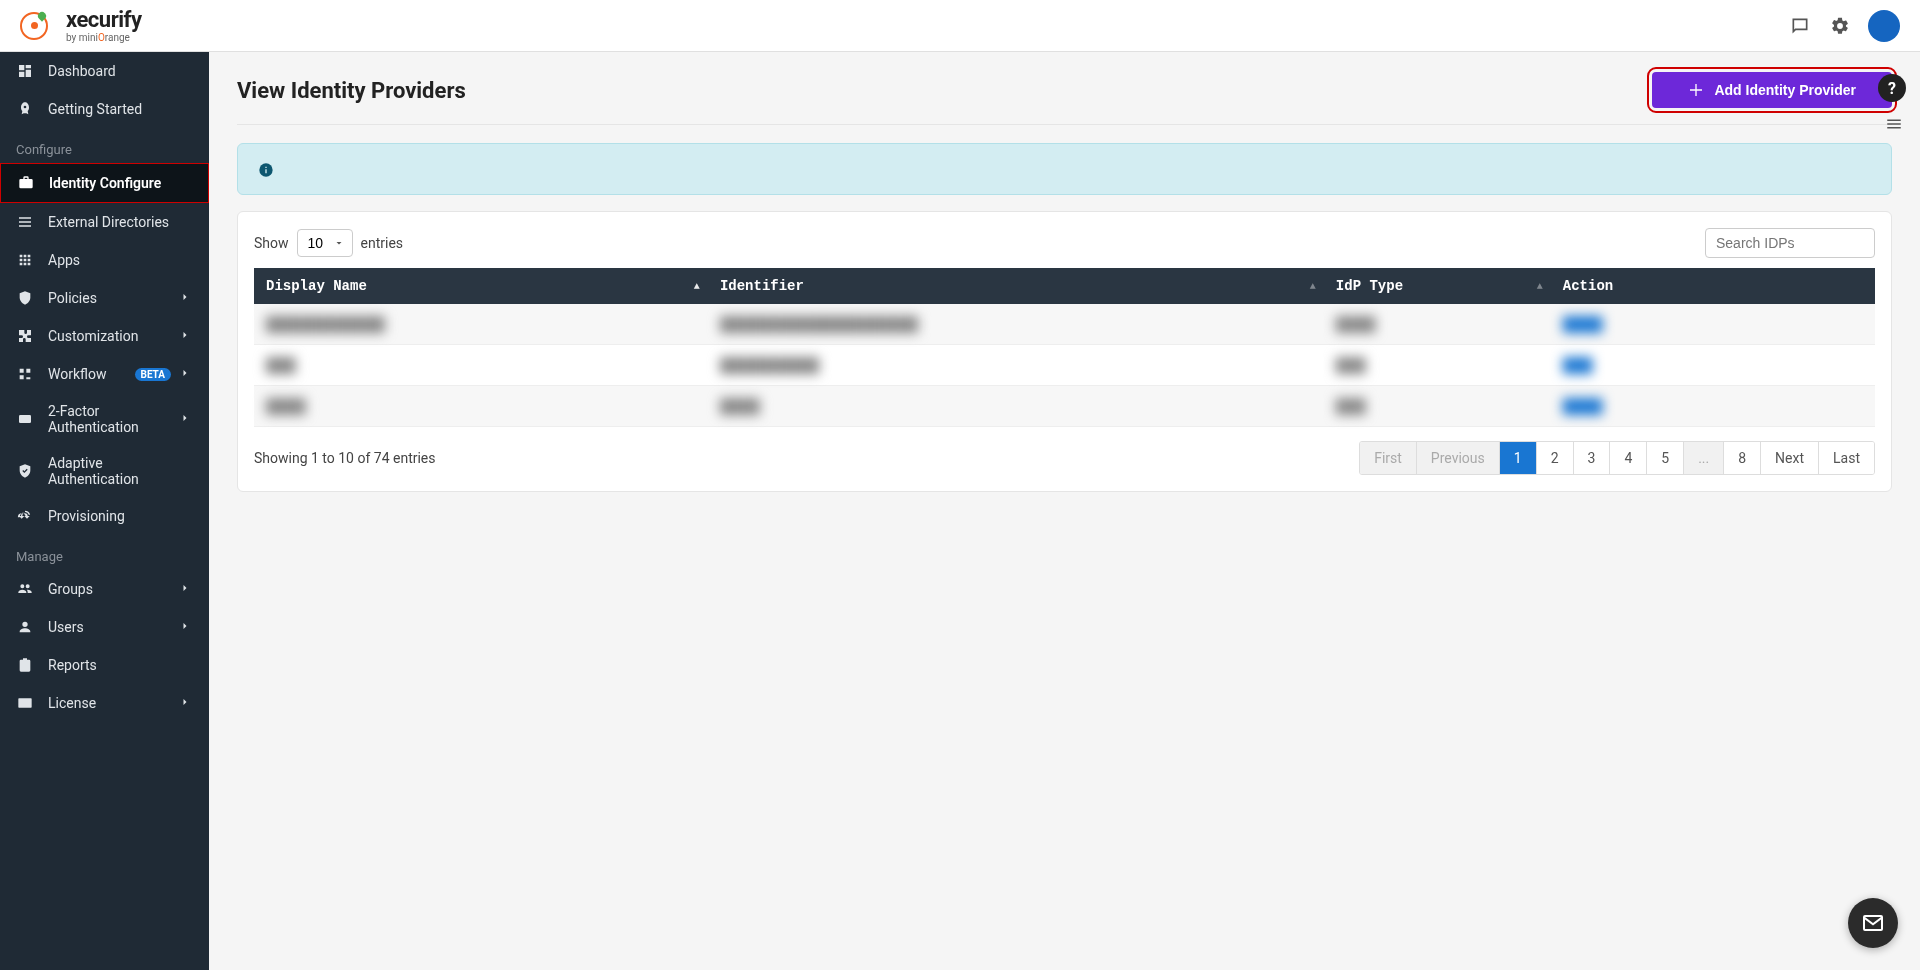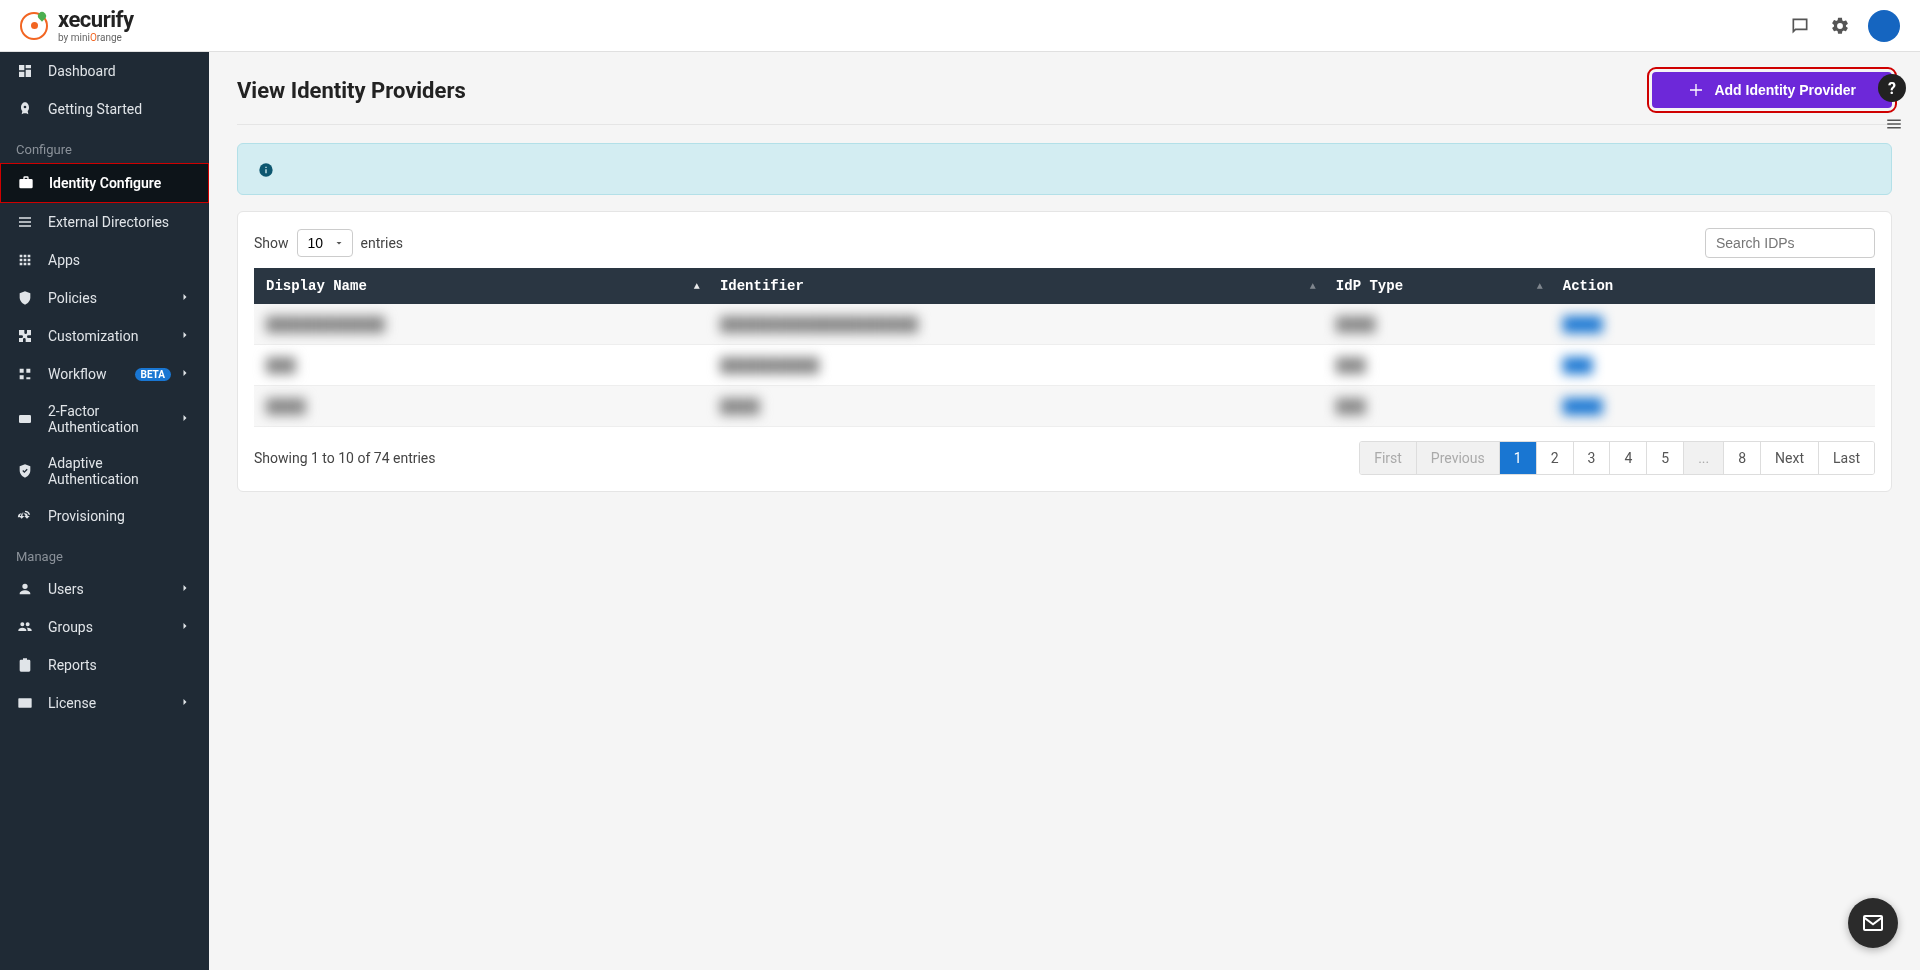--- a/index.html
+++ b/index.html
@@ -4,21 +4,21 @@
 <style>
 * { margin: 0; padding: 0; box-sizing: border-box; }
 body { font-family: -apple-system, BlinkMacSystemFont, 'Segoe UI', Roboto, Arial, sans-serif; background: #f5f5f5; color: #333; }
 
 
 .header { height: 52px; background: #fff; display: flex; align-items: center; justify-content: space-between; padding: 0 20px; border-bottom: 1px solid #e0e0e0; position: relative; z-index: 10; }
 .logo-area { display: flex; align-items: center; gap: 10px; }
 .logo-mark { width: 28px; height: 28px; border: 2.5px solid #f26522; border-radius: 50%; position: relative; display: flex; align-items: center; justify-content: center; }
 .logo-mark::after { content: ''; position: absolute; top: -2px; right: 0px; width: 8px; height: 8px; background: #4caf50; border-radius: 50% 50% 0 50%; transform: rotate(45deg); }
 .logo-mark-inner { width: 7px; height: 7px; background: #f26522; border-radius: 50%; }
-.logo-text { display: flex; flex-direction: column; line-height: 1; }
+.logo-text { display: flex; flex-direction: column; line-height: 1; margin-left: 8px; }
 .logo-main { font-size: 22px; font-weight: 700; color: #222; letter-spacing: -0.5px; }
 .logo-sub { font-size: 10px; color: #666; margin-top: 2px; }
 .logo-sub .orange { color: #f26522; }
 .header-right { display: flex; align-items: center; gap: 16px; }
 .header-icon { width: 24px; height: 24px; color: #555; cursor: pointer; display: flex; align-items: center; justify-content: center; }
 .avatar { width: 32px; height: 32px; border-radius: 50%; background: #1565c0; }
 
 
 .layout { display: flex; height: calc(100vh - 52px); }
 
@@ -223,37 +223,37 @@
           </svg>
         </span>
       <span class="label">Provisioning</span>
     </div>
 
     <div class="sidebar-section-label">Manage</div>
 
     <div class="sidebar-item">
       <span class="icon">
           <svg width="16" height="16" viewBox="0 0 24 24" fill="currentColor">
+            <path d="M8 11a3 3 0 100-6 3 3 0 000 6zm8 0a3 3 0 100-6 3 3 0 000 6zm-8 2c-3 0-6 1.5-6 4v1h12v-1c0-2.5-3-4-6-4zm8 0c-.5 0-1 0-1.5.1 1 .9 1.5 2 1.5 3.9v1h6v-1c0-2.5-3-4-6-4z"></path>
+          </svg>
+        </span>
+      <span class="label">Groups</span>
+      <span class="chev">
+          <svg width="12" height="12" viewBox="0 0 24 24" fill="currentColor">
+            <path d="M9 6l6 6-6 6z"></path>
+          </svg>
+        </span>
+    </div>
+    <div class="sidebar-item">
+      <span class="icon">
+          <svg width="16" height="16" viewBox="0 0 24 24" fill="currentColor">
             <path d="M12 12a4 4 0 100-8 4 4 0 000 8zm0 2c-4 0-8 2-8 5v1h16v-1c0-3-4-5-8-5z"></path>
           </svg>
         </span>
       <span class="label">Users</span>
-      <span class="chev">
-          <svg width="12" height="12" viewBox="0 0 24 24" fill="currentColor">
-            <path d="M9 6l6 6-6 6z"></path>
-          </svg>
-        </span>
-    </div>
-    <div class="sidebar-item">
-      <span class="icon">
-          <svg width="16" height="16" viewBox="0 0 24 24" fill="currentColor">
-            <path d="M8 11a3 3 0 100-6 3 3 0 000 6zm8 0a3 3 0 100-6 3 3 0 000 6zm-8 2c-3 0-6 1.5-6 4v1h12v-1c0-2.5-3-4-6-4zm8 0c-.5 0-1 0-1.5.1 1 .9 1.5 2 1.5 3.9v1h6v-1c0-2.5-3-4-6-4z"></path>
-          </svg>
-        </span>
-      <span class="label">Groups</span>
       <span class="chev">
           <svg width="12" height="12" viewBox="0 0 24 24" fill="currentColor">
             <path d="M9 6l6 6-6 6z"></path>
           </svg>
         </span>
     </div>
     <div class="sidebar-item">
       <span class="icon">
           <svg width="16" height="16" viewBox="0 0 24 24" fill="currentColor">
             <path d="M9 2h6v2h3a2 2 0 012 2v14a2 2 0 01-2 2H6a2 2 0 01-2-2V6a2 2 0 012-2h3V2z"></path>

